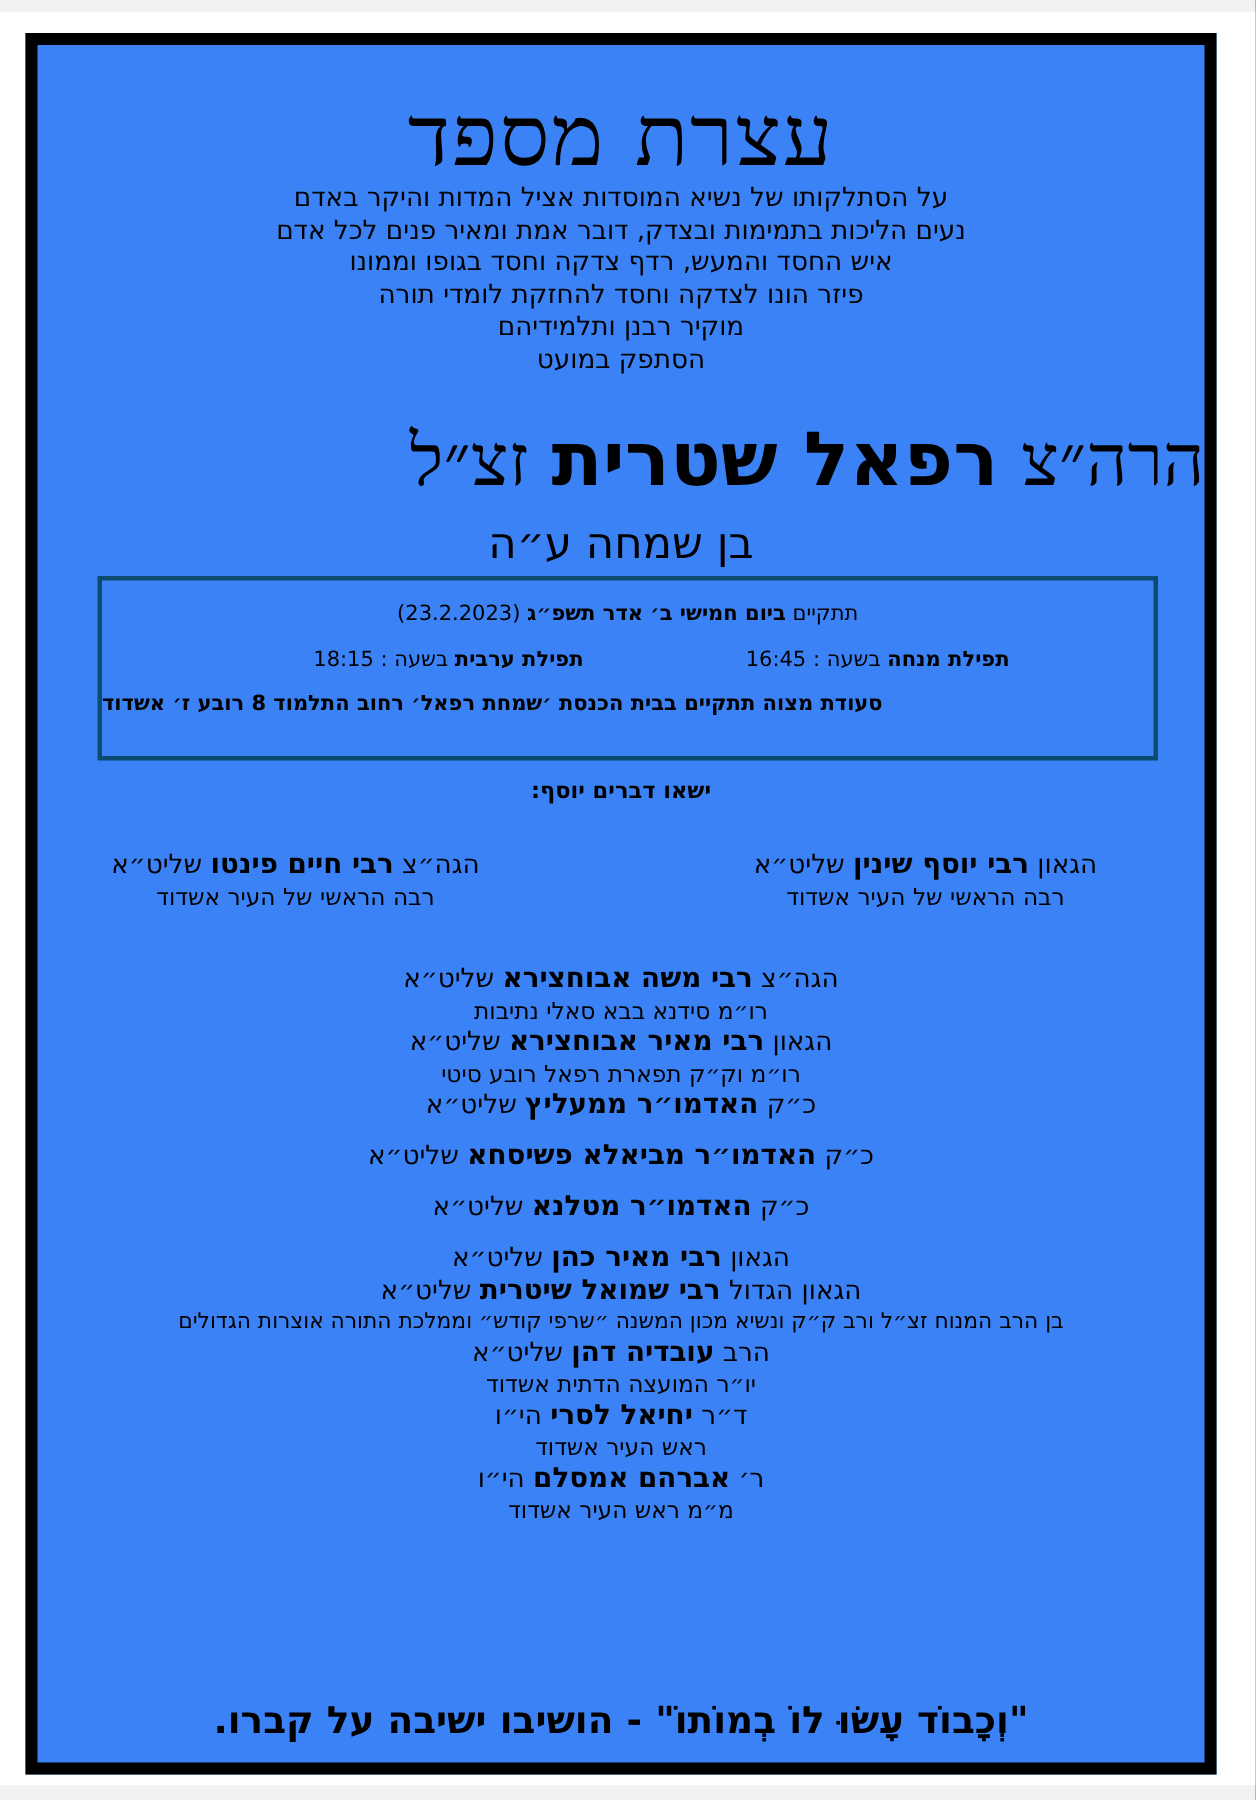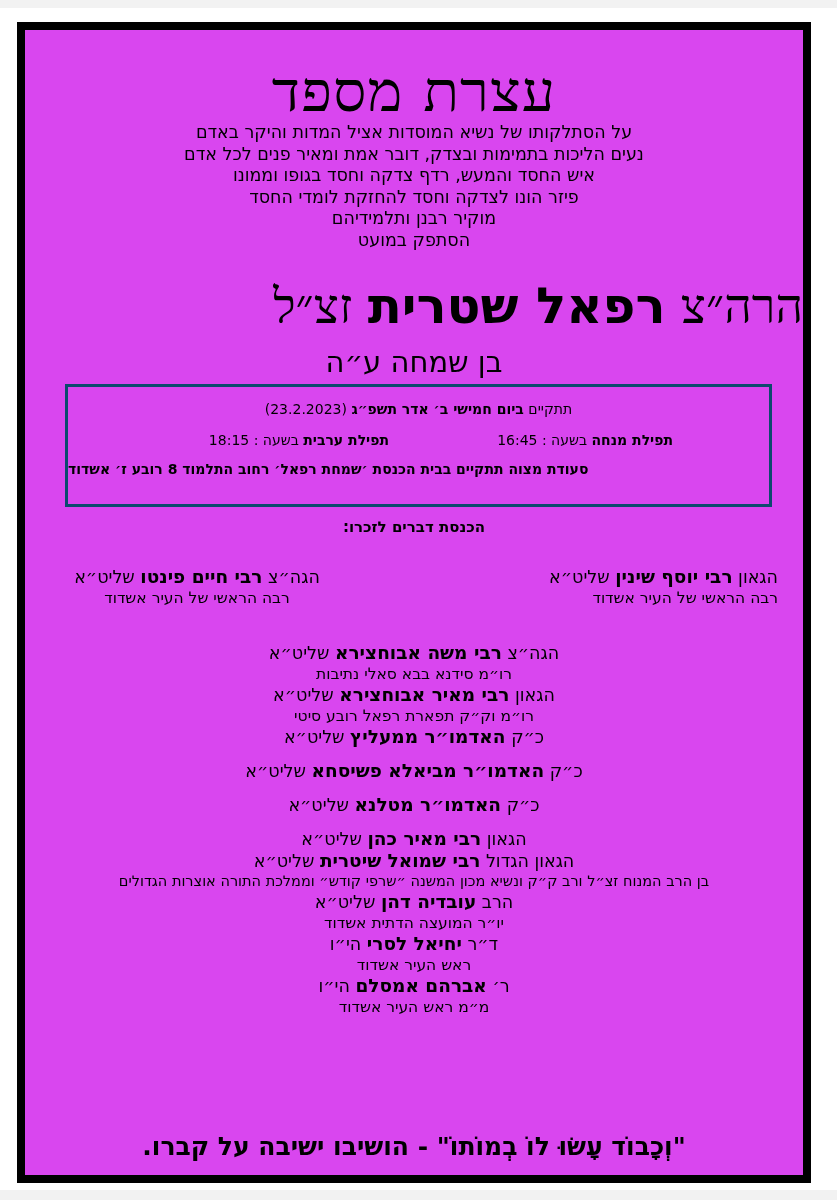--- a/index.html
+++ b/index.html
@@ -13,21 +13,21 @@
     }
     .page-sheet {
       position: absolute; left: 0; top: 8px; width: 837px; height: 1182px;
       background: #ffffff;
     }
     .frame {
       position: absolute;
       left: 17px; top: 22px;
       width: 778px; height: 1145px;
       border: 8px solid #000;
-      background: #d946ef;
+      background: #3b82f6;
     }
     .abs { position: absolute; left: 0; right: 0; text-align: center; direction: rtl; white-space: nowrap; }
 
     .title {
       top: 32px; font-family: "DejaVu Serif", "Liberation Serif", serif;
       font-size: 56px; line-height: 60px; letter-spacing: 1px;
       transform: scaleX(1.05);
     }
     .eulogy { top: 92px; font-size: 17.5px; line-height: 21.5px; }
     .eulogy div { height: 21.5px; }
@@ -47,21 +47,21 @@
     .event-box .row { position: absolute; left: 0; right: 0; white-space: nowrap; direction: rtl; font-size: 14px; }
     .ev-r1 { top: 14px; text-align: center; }
     .ev-r2 { top: 45px; }
     .ev-r2 .mincha { position: absolute; right: 96px; }
     .ev-r2 .arvit { position: absolute; right: 380px; }
     .ev-r3 { top: 74px; text-align: left; font-weight: bold; }
 
     .speakers-title { top: 488px; font-size: 15px; font-weight: bold; }
 
     .pair { position: absolute; top: 536px; text-align: center; direction: rtl; white-space: nowrap; }
-    .pair.right { right: 25px; width: 300px; text-align: right; }
+    .pair.right { right: 36px; width: 300px; }
     .pair.left { left: 22px; width: 300px; }
     .speaker-name { font-size: 17.5px; line-height: 22px; }
     .speaker-name b { font-weight: bold; font-size: 18.5px; }
     .speaker-role { font-size: 15.5px; line-height: 20px; }
 
     .speakers-list { top: 612px; }
     .gap-md { height: 12px; }
     .long-role { font-size: 14.5px; line-height: 19px; }
 
     .closing {
@@ -74,21 +74,21 @@
 <div class="page-sheet"></div>
 
 <div class="frame">
 
   <div class="abs title">עצרת מספד</div>
 
   <div class="abs eulogy">
     <div>על הסתלקותו של נשיא המוסדות אציל המדות והיקר באדם</div>
     <div>נעים הליכות בתמימות ובצדק, דובר אמת ומאיר פנים לכל אדם</div>
     <div>איש החסד והמעש, רדף צדקה וחסד בגופו וממונו</div>
-    <div>פיזר הונו לצדקה וחסד להחזקת לומדי החסד</div>
+    <div>פיזר הונו לצדקה וחסד להחזקת לומדי תורה</div>
     <div>מוקיר רבנן ותלמידיהם</div>
     <div>הסתפק במועט</div>
   </div>
 
   <div class="abs name-line">
     <span>הרה״צ</span>
     <b>רפאל שטרית</b>
     <span>זצ״ל</span>
   </div>
   <div class="abs son-line">בן שמחה ע״ה</div>
@@ -107,21 +107,21 @@
       </span>
       <span class="arvit">
         <b>תפילת ערבית</b>
         <span>בשעה :</span>
         <span dir="ltr">18:15</span>
       </span>
     </div>
     <div class="row ev-r3">סעודת מצוה  תתקיים בבית הכנסת ׳שמחת רפאל׳ רחוב התלמוד 8 רובע ז׳ אשדוד</div>
   </div>
 
-  <div class="abs speakers-title">הכנסת דברים לזכרו:</div>
+  <div class="abs speakers-title">ישאו דברים יוסף:</div>
 
   <div class="pair right">
     <div class="speaker-name">
       <span>הגאון</span>
       <b>רבי יוסף שינין</b>
       <span>שליט״א</span>
     </div>
     <div class="speaker-role">רבה הראשי של העיר אשדוד</div>
   </div>
   <div class="pair left">

